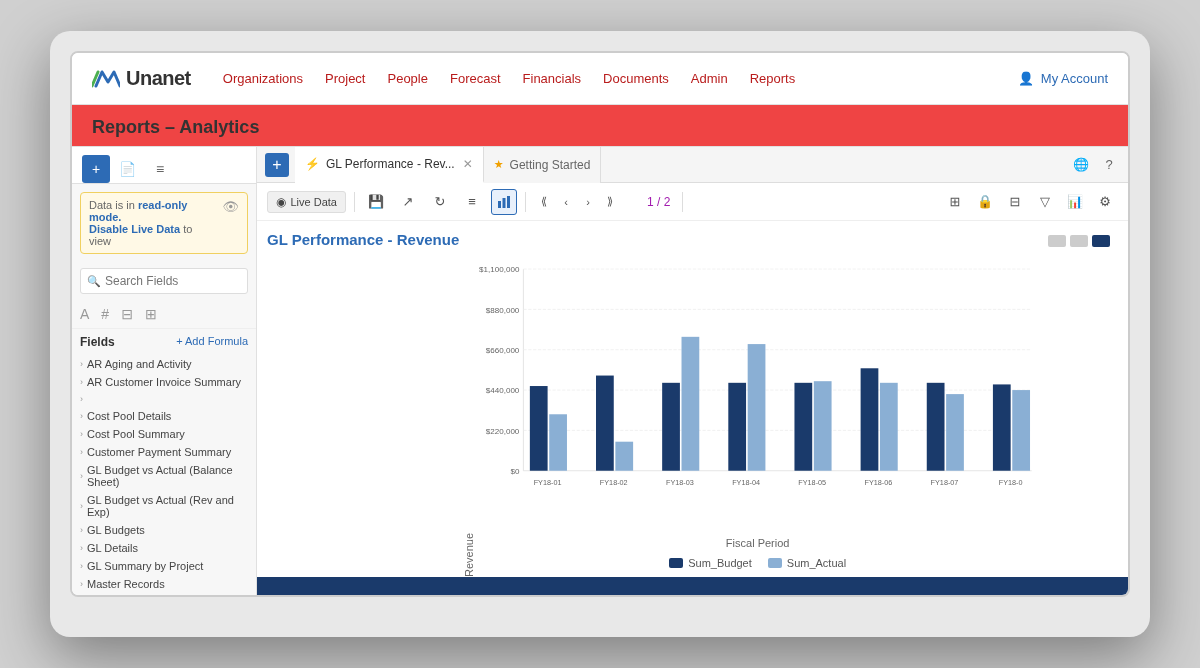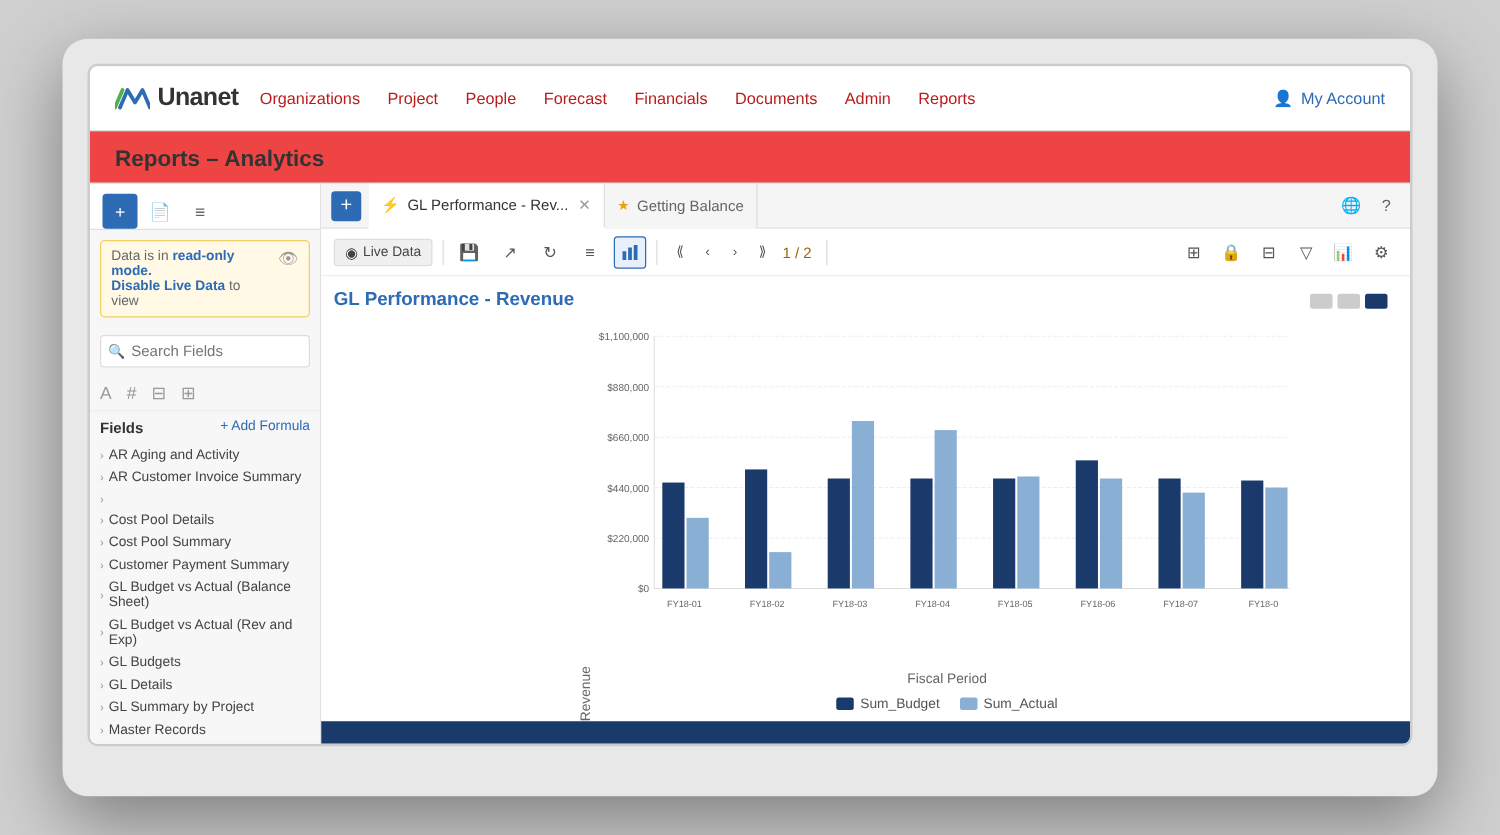--- a/index.html
+++ b/index.html
@@ -36,21 +36,21 @@
       padding: 0 20px;
       display: flex;
       align-items: center;
       height: 52px;
     }
 
     .logo {
       display: flex;
       align-items: center;
       gap: 6px;
-      margin-right: 17px;
+      margin-right: 32px;
     }
 
     .logo-icon {
       width: 28px;
       height: 22px;
     }
 
     .logo-text {
       font-size: 20px;
       font-weight: 700;
@@ -398,21 +398,21 @@
       width: 20px;
       height: 20px;
       display: flex;
       align-items: center;
       justify-content: center;
       cursor: pointer;
       color: #555;
       font-size: 11px;
     }
 
-    .pag-text { padding: 0 4px; color: #a16207; }
+    .pag-text { padding: 0 4px; color: #a21caf; margin-left: 21px; }
 
     .toolbar-right {
       margin-left: auto;
       display: flex;
       gap: 4px;
       align-items: center;
     }
 
     
     .chart-container {
@@ -641,21 +641,21 @@
           <button class="tab-add">+</button>
 
           <div class="tab active">
             <span class="tab-icon-bolt">⚡</span>
             <span>GL Performance - Rev...</span>
             <span class="tab-close">✕</span>
           </div>
 
           <div class="tab inactive">
             <span class="tab-icon-star">★</span>
-            <span>Getting Balance</span>
+            <span>Getting Started</span>
           </div>
 
           <div class="tab-icons-right">
             <div class="tab-icon-btn">🌐</div>
             <div class="tab-icon-btn">?</div>
           </div>
         </div>
 
         <div class="toolbar">
           <div class="live-data-btn">

